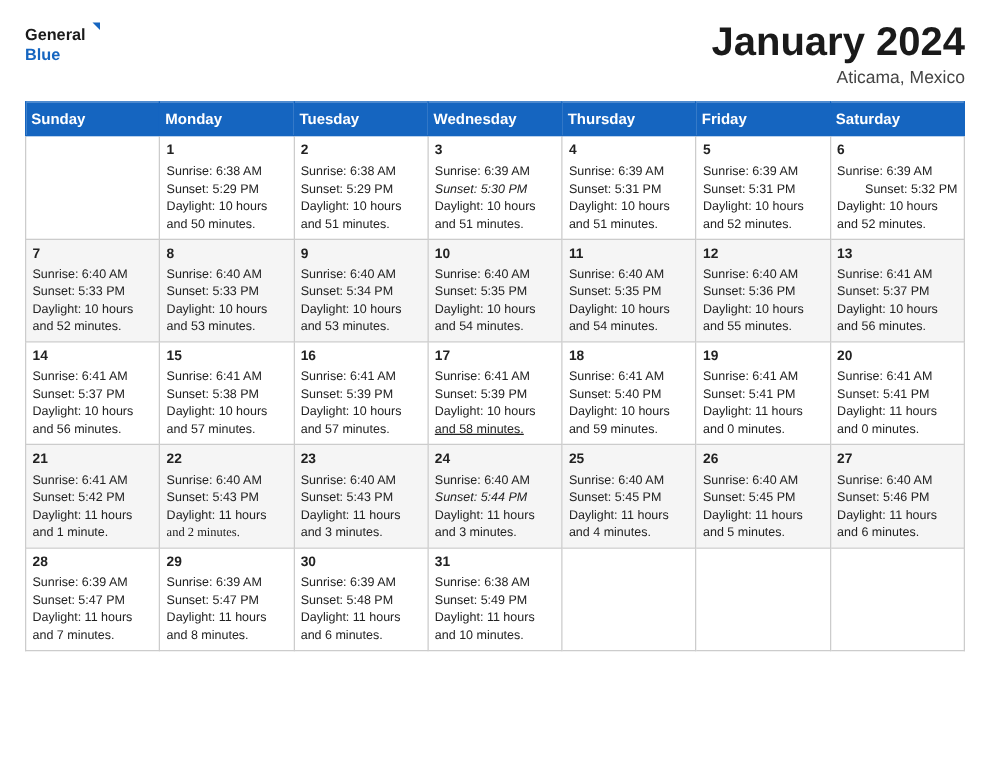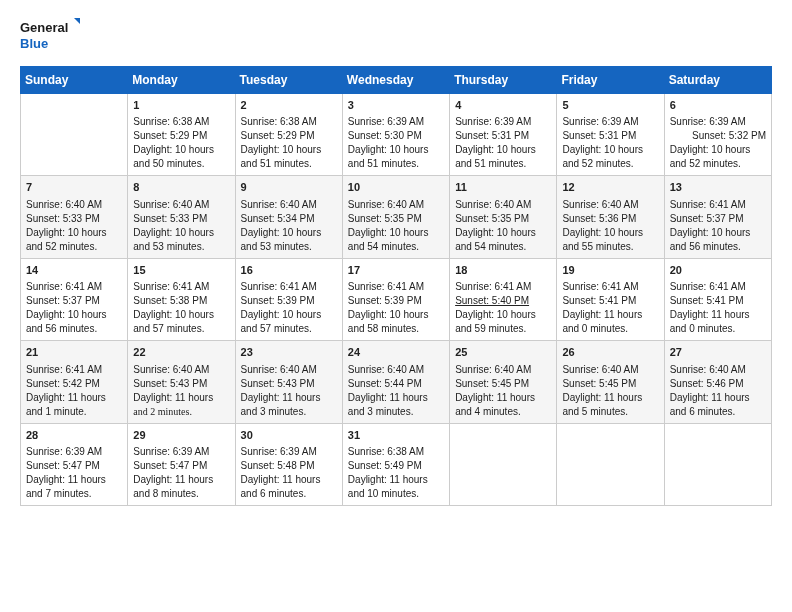--- a/index.html
+++ b/index.html
@@ -86,20 +86,24 @@
 
 <div class="page">
   <div class="header">
     <div class="logo">
   <svg width="60" height="38" viewBox="0 0 60 38">
     <text x="0" y="16" font-size="13" font-weight="bold" fill="#1a1a1a" font-family="Arial">General</text>
     <text x="0" y="32" font-size="13" font-weight="bold" fill="#1565c0" font-family="Arial">Blue</text>
     <polygon points="54,2 62,2 62,10" fill="#1565c0"></polygon>
   </svg>
 </div>
+    <div class="title-block">
+      <div class="month-title">January 2024</div>
+      <div class="location">Aticama, Mexico</div>
+    </div>
   </div>
 
   <table>
     <thead>
       <tr>
         <th>Sunday</th>
         <th>Monday</th>
         <th>Tuesday</th>
         <th>Wednesday</th>
         <th>Thursday</th>
@@ -120,21 +124,21 @@
           <td>
             <span class="day-num">2</span>
             <span style="display:block;">Sunrise: 6:38 AM</span>
             <span style="display:block;">Sunset: 5:29 PM</span>
             <span style="display:block;">Daylight: 10 hours</span>
             <span style="display:block;">and 51 minutes.</span>
           </td>
           <td>
             <span class="day-num">3</span>
             <span style="display:block;">Sunrise: 6:39 AM</span>
-            <span style="display:block;">Sunset: 5:30 PM</span>
+            <span style="display:block;font-style:italic;">Sunset: 5:30 PM</span>
             <span style="display:block;">Daylight: 10 hours</span>
             <span style="display:block;">and 51 minutes.</span>
           </td>
           <td>
             <span class="day-num">4</span>
             <span style="display:block;">Sunrise: 6:39 AM</span>
             <span style="display:block;">Sunset: 5:31 PM</span>
             <span style="display:block;">Daylight: 10 hours</span>
             <span style="display:block;">and 51 minutes.</span>
           </td>
@@ -224,26 +228,26 @@
             <span style="display:block;">Sunrise: 6:41 AM</span>
             <span style="display:block;">Sunset: 5:39 PM</span>
             <span style="display:block;">Daylight: 10 hours</span>
             <span style="display:block;">and 57 minutes.</span>
           </td>
           <td>
             <span class="day-num">17</span>
             <span style="display:block;">Sunrise: 6:41 AM</span>
             <span style="display:block;">Sunset: 5:39 PM</span>
             <span style="display:block;">Daylight: 10 hours</span>
-            <span style="display:block;">and 58 minutes.</span>
+            <span style="display:block;text-decoration:underline;">and 58 minutes.</span>
           </td>
           <td>
             <span class="day-num">18</span>
             <span style="display:block;">Sunrise: 6:41 AM</span>
-            <span style="display:block;text-decoration:underline;">Sunset: 5:40 PM</span>
+            <span style="display:block;">Sunset: 5:40 PM</span>
             <span style="display:block;">Daylight: 10 hours</span>
             <span style="display:block;">and 59 minutes.</span>
           </td>
           <td>
             <span class="day-num">19</span>
             <span style="display:block;">Sunrise: 6:41 AM</span>
             <span style="display:block;">Sunset: 5:41 PM</span>
             <span style="display:block;">Daylight: 11 hours</span>
             <span style="display:block;">and 0 minutes.</span>
           </td>
@@ -273,21 +277,21 @@
           <td>
             <span class="day-num">23</span>
             <span style="display:block;">Sunrise: 6:40 AM</span>
             <span style="display:block;">Sunset: 5:43 PM</span>
             <span style="display:block;">Daylight: 11 hours</span>
             <span style="display:block;">and 3 minutes.</span>
           </td>
           <td>
             <span class="day-num">24</span>
             <span style="display:block;">Sunrise: 6:40 AM</span>
-            <span style="display:block;">Sunset: 5:44 PM</span>
+            <span style="display:block;font-style:italic;">Sunset: 5:44 PM</span>
             <span style="display:block;">Daylight: 11 hours</span>
             <span style="display:block;">and 3 minutes.</span>
           </td>
           <td>
             <span class="day-num">25</span>
             <span style="display:block;">Sunrise: 6:40 AM</span>
             <span style="display:block;">Sunset: 5:45 PM</span>
             <span style="display:block;">Daylight: 11 hours</span>
             <span style="display:block;">and 4 minutes.</span>
           </td>

